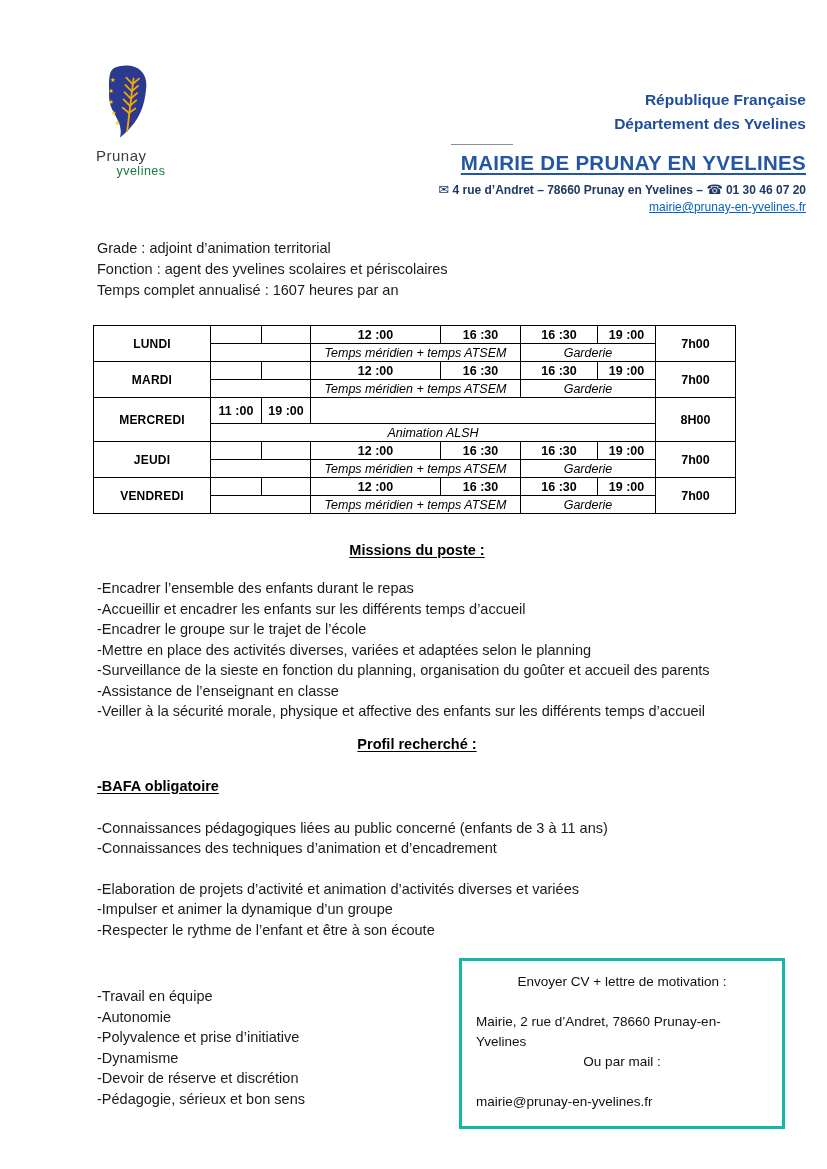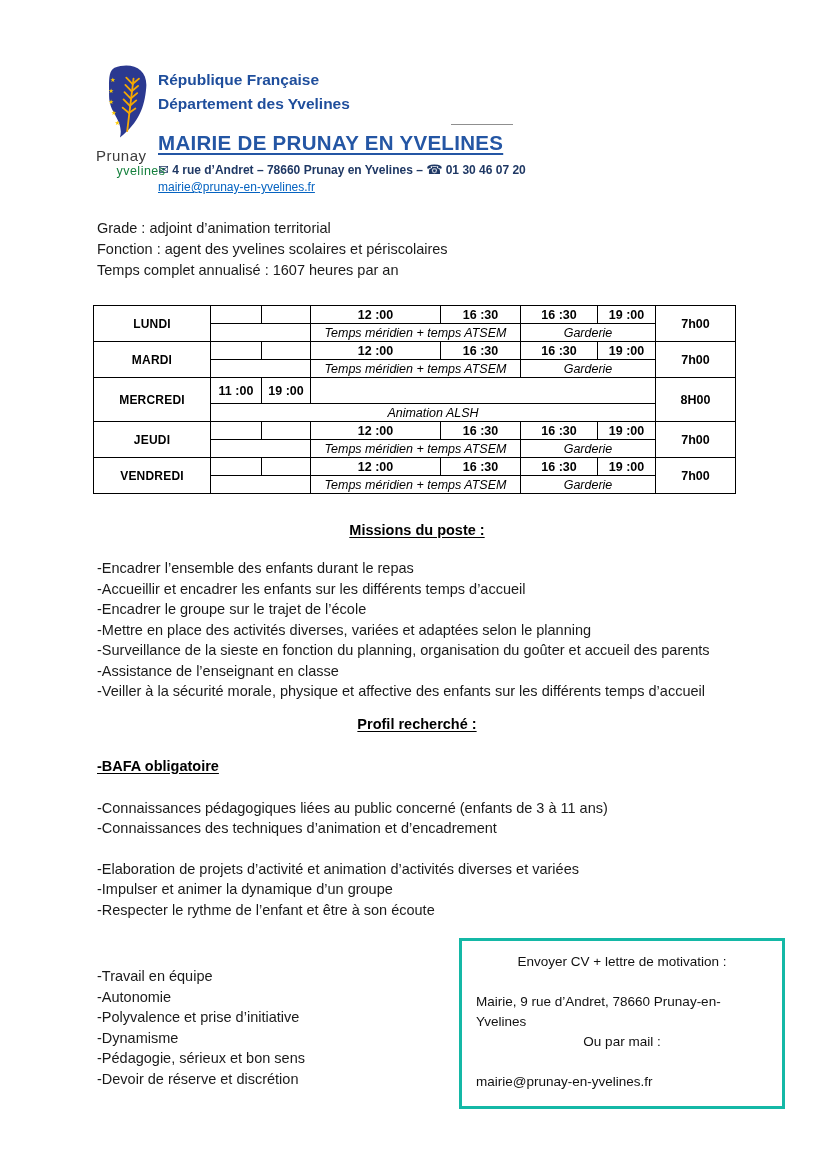--- a/index.html
+++ b/index.html
@@ -10,21 +10,21 @@
     color:#000;
   }
   .page { position:relative; width:827px; height:1169px; background:#fff; overflow:hidden; }
 
   
   .logo { position:absolute; left:94px; top:62px; width:78px; text-align:left; }
   .logo svg { display:block; margin-left:6px; }
   .logo-name { font-size:15px; color:#3c3c3c; margin-top:1px; margin-left:2px; letter-spacing:0.5px; }
   .logo-sub  { font-size:12.5px; color:#15803d; margin-left:16px; letter-spacing:0.5px;text-align:center; }
 
-  .header-text { padding-top:68px; margin-left:158px; width:648px; text-align:left; }
+  .header-text { padding-top:88px; margin-left:158px; width:648px; text-align:right; }
   .hdr-line { color:#1F4E9C; font-weight:bold; font-size:15.5px; line-height:24px; }
   .hdr-divider { width:62px; border-top:1px solid #8f8f8f; margin:8px auto 6px; }
   .hdr-title { color:#2456A4; font-weight:bold; font-size:20.5px; letter-spacing:0.3px;
                text-decoration:underline; text-underline-offset:3px; margin-top:2px; }
   .hdr-address { color:#1F3864; font-weight:bold; font-size:12px; margin-top:7px; }
   .hdr-address .glyph { font-weight:normal; font-size:13px; }
   .hdr-email { margin-top:3px; font-size:12px; }
   .email-link { color:#0563C1; text-decoration:underline; cursor:pointer; }
 
   
@@ -221,27 +221,27 @@
       <div>-Impulser et animer la dynamique d’un groupe</div>
       <div>-Respecter le rythme de l’enfant et être à son écoute</div>
     </div>
 
   <div class="bottom-wrap">
     <div class="list g3">
         <div>-Travail en équipe</div>
         <div>-Autonomie</div>
         <div>-Polyvalence et prise d’initiative</div>
         <div>-Dynamisme</div>
+        <div>-Devoir de réserve et discrétion</div>
         <div>-Pédagogie, sérieux et bon sens</div>
-        <div>-Devoir de réserve et discrétion</div>
       </div>
 
     <div class="contact-box">
       <div class="cb-center">Envoyer CV + lettre de motivation :</div>
       <div class="cb-spacer"></div>
-      <div class="cb-left">Mairie, 9 rue d’Andret, 78660 Prunay-en-Yvelines</div>
+      <div class="cb-left">Mairie, 2 rue d’Andret, 78660 Prunay-en-Yvelines</div>
       <div class="cb-center">Ou par mail :</div>
       <div class="cb-spacer"></div>
       <div class="cb-left">mairie@prunay-en-yvelines.fr</div>
     </div>
   </div>
 
 </div>
 
 </body></html>

